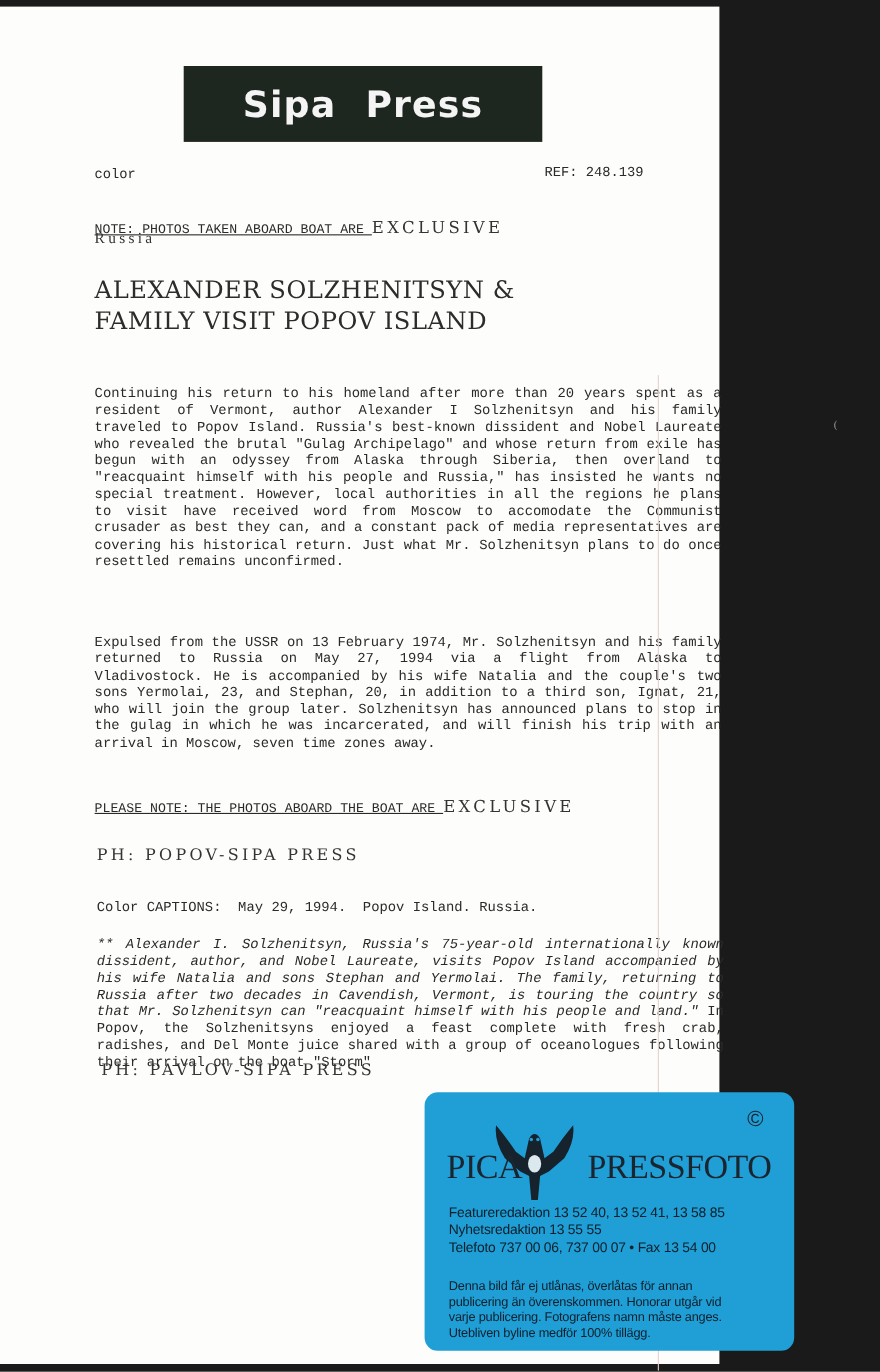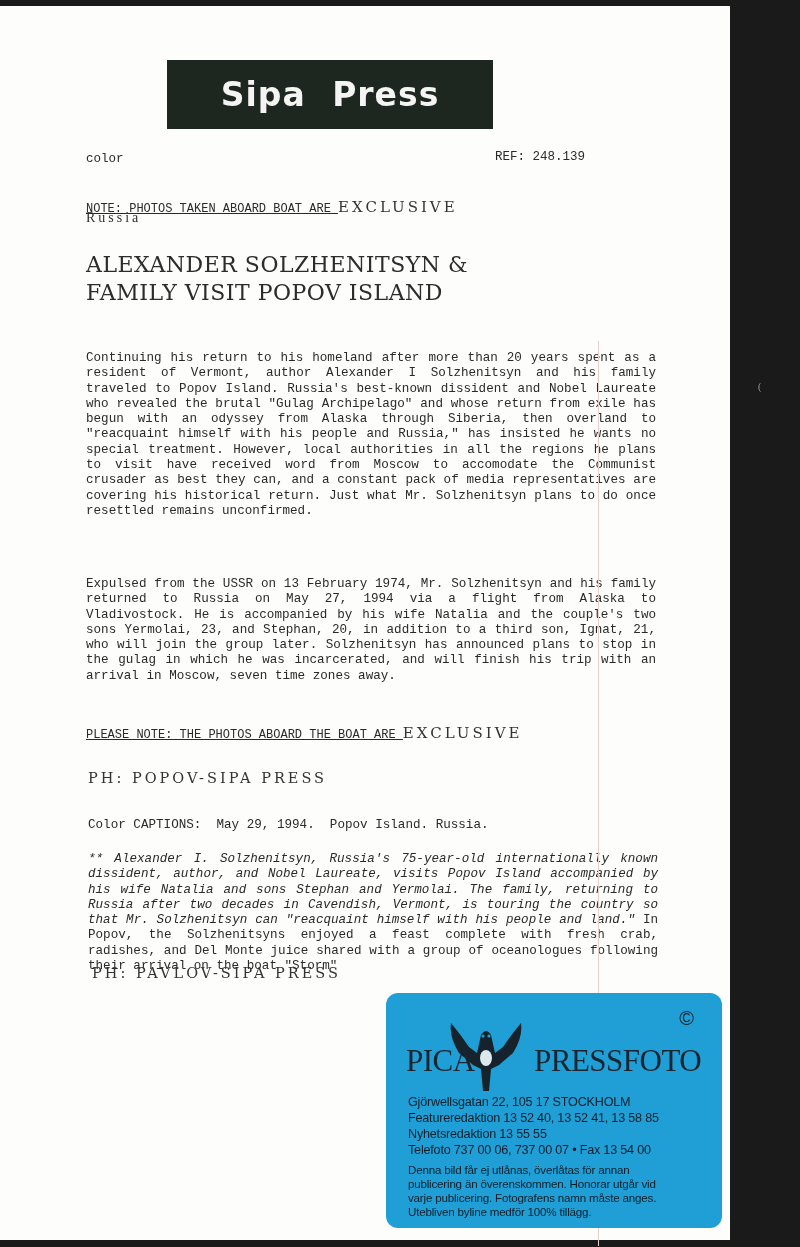--- a/index.html
+++ b/index.html
@@ -1,17 +1,17 @@
 <!DOCTYPE html>
 <html><head>
 <meta charset="utf-8">
 <style>
   html, body { margin:0; padding:0; }
   body { width:800px; height:1247px; background:#1a1a1a; position:relative; overflow:hidden; }
-  .paper { position:absolute; left:0; top:6px; width:730px; height:1234px; background:#fdfdfb; }
+  .paper { position:absolute; left:0; top:6px; width:654px; height:1234px; background:#fdfdfb; }
   .mono { font-family:"Liberation Mono","DejaVu Sans Mono",monospace; color:#2a2a2a; }
   .serif-wide { font-family:"Liberation Serif","DejaVu Serif",serif; letter-spacing:3px; color:#333; }
   .logo-box { position:absolute; left:167px; top:54px; width:326px; height:69px; background:#1e2620; display:flex; align-items:center; justify-content:center; }
   .logo-text { font-family:"DejaVu Sans",sans-serif; font-weight:bold; color:#f4f4f4; font-size:33px; letter-spacing:1px; word-spacing:14px; }
   .abs { position:absolute; }
   .small { font-size:12.5px; }
   .note { font-size:12px; text-decoration:underline; }
   .excl { font-size:15px; font-family:"DejaVu Serif",serif; letter-spacing:3px; text-decoration:none; color:#333; }
   .headline { font-family:"DejaVu Serif",serif; font-size:22px; line-height:28px; color:#2c2c2c; letter-spacing:0.5px; }
   .body-text { font-size:12.6px; line-height:15.3px; text-align:justify; text-align-last:left; width:570px; }
@@ -78,21 +78,20 @@
     <circle cx="42" cy="23" r="1.6" fill="#1f9fd6"></circle>
     <circle cx="48" cy="23" r="1.6" fill="#1f9fd6"></circle>
     <path d="M16 14 L28 30 M22 12 L32 28 M74 14 L62 30 M68 12 L58 28" stroke="#1f9fd6" stroke-width="1.2"></path>
   </svg>
   <div class="pica-brand">
     <span>PICA</span>
     <span class="right">PRESSFOTO</span>
   </div>
   <div class="copy">©</div>
   <div class="addr">
-    <div>Gjörwellsgatan 22, 105 17 STOCKHOLM</div>
     <div>Featureredaktion 13 52 40, 13 52 41, 13 58 85</div>
     <div>Nyhetsredaktion 13 55 55</div>
     <div>Telefoto 737 00 06, 737 00 07 • Fax 13 54 00</div>
   </div>
   <div class="legal">
     <div>Denna bild får ej utlånas, överlåtas för annan</div>
     <div>publicering än överenskommen. Honorar utgår vid</div>
     <div>varje publicering. Fotografens namn måste anges.</div>
     <div>Utebliven byline medför 100% tillägg.</div>
   </div>

